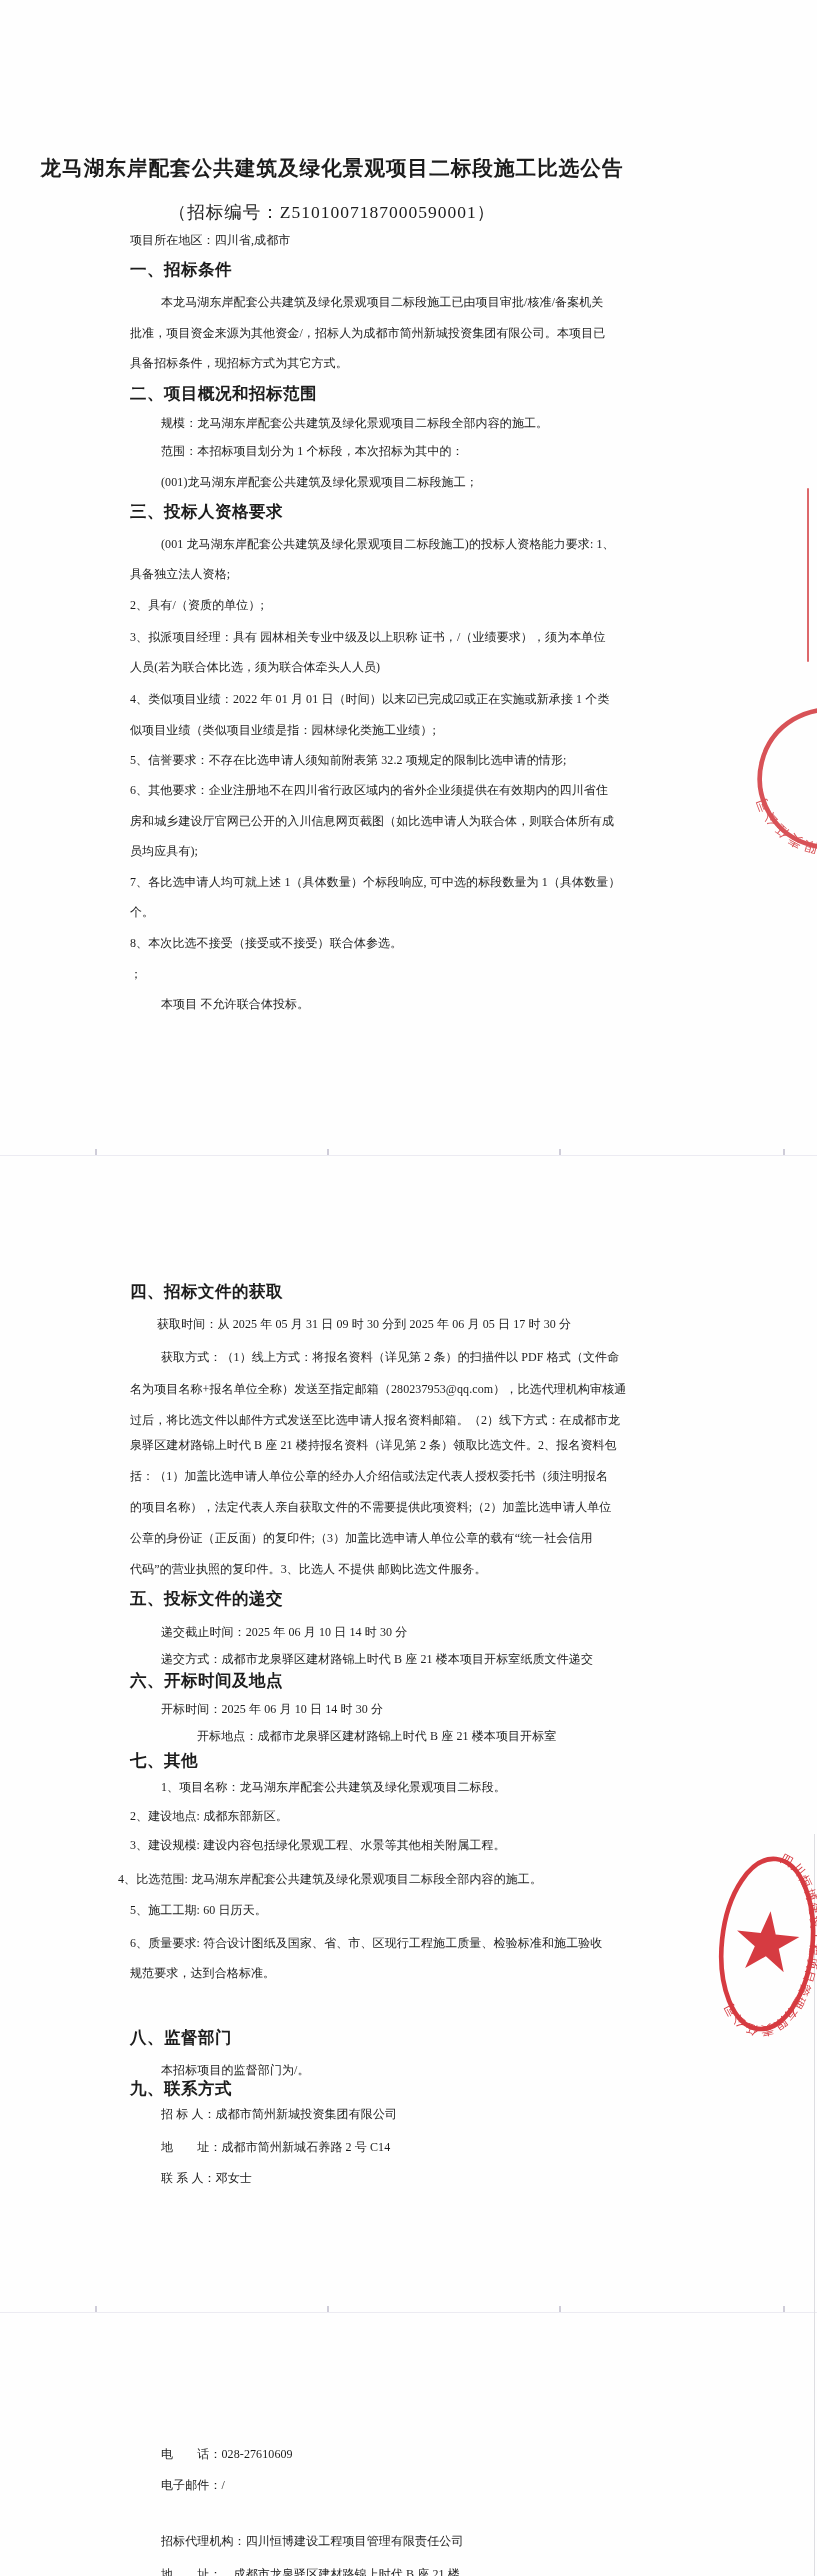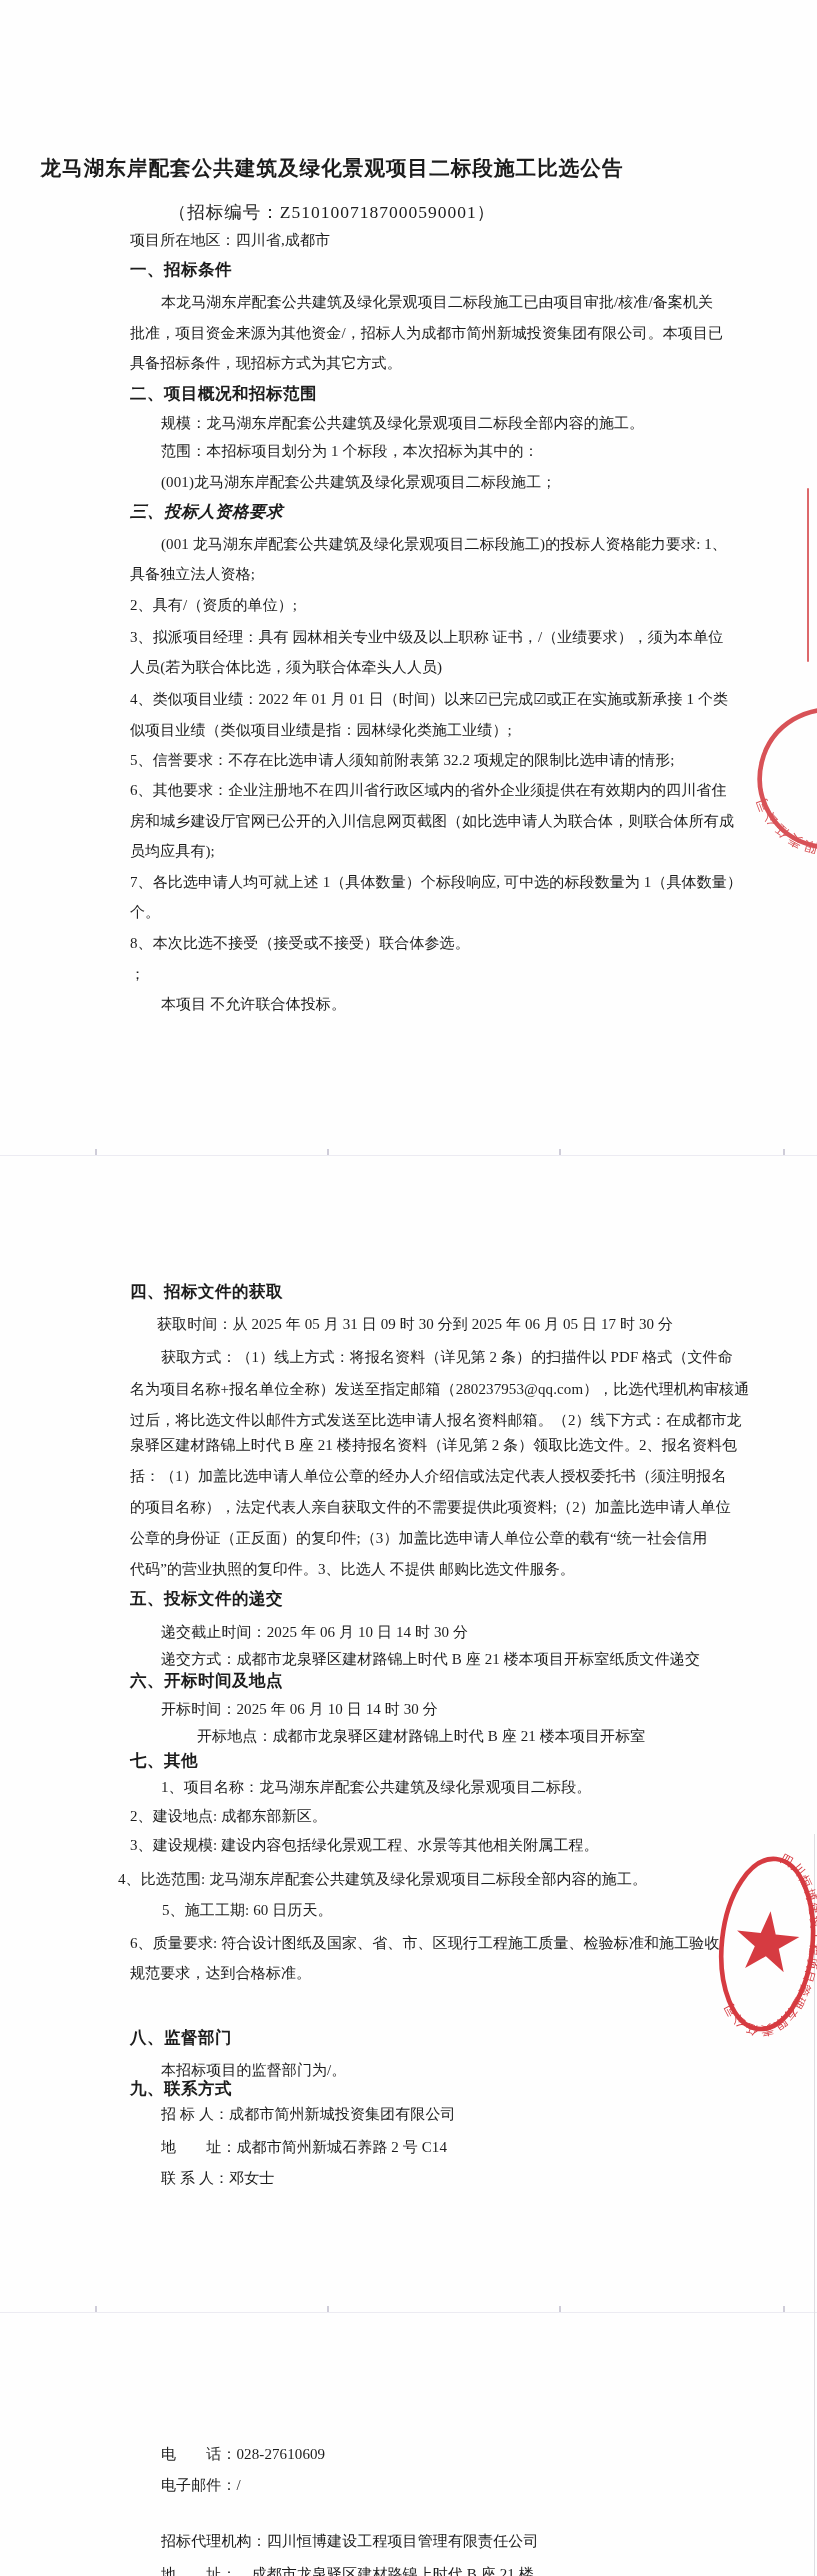--- a/index.html
+++ b/index.html
@@ -13,21 +13,21 @@
     color:#1c1c1c;
   }
   .doc-title{
     position:absolute;left:0;width:664px;text-align:center;
     font-weight:600;letter-spacing:1px;white-space:nowrap;
   }
   .doc-title.l1{top:154px;font-size:20.6px;}
   .doc-title.l2{top:200px;font-size:17.5px;font-weight:500;}
   .doc-line{
     position:absolute;white-space:nowrap;
-    font-size:15px;line-height:18.5px;letter-spacing:0.1px;
+    font-size:12px;line-height:18.5px;letter-spacing:0.1px;
   }
   .doc-line.heading{font-size:16.5px;font-weight:700;letter-spacing:0.5px;}
   .doc-line.indent{}
   .page-split{
     position:absolute;left:0;width:818px;height:1px;background:#ecebf2;
   }
   .page-split .tick{
     position:absolute;top:-5.7px;width:1.5px;height:5.7px;background:#cfcdd9;
   }
   .scan-edge-line{
@@ -52,21 +52,21 @@
   <div id="doc-lines">
       <div class="doc-line body" style="top: 231px; left: 130px;">项目所在地区：四川省,成都市</div>
       <div class="doc-line heading" style="top: 261px; left: 130px;">一、招标条件</div>
       <div class="doc-line indent" style="top: 293px; left: 161px;">本龙马湖东岸配套公共建筑及绿化景观项目二标段施工已由项目审批/核准/备案机关</div>
       <div class="doc-line body" style="top: 324px; left: 130px;">批准，项目资金来源为其他资金/，招标人为成都市简州新城投资集团有限公司。本项目已</div>
       <div class="doc-line body" style="top: 354px; left: 130px;">具备招标条件，现招标方式为其它方式。</div>
       <div class="doc-line heading" style="top: 385px; left: 130px;">二、项目概况和招标范围</div>
       <div class="doc-line indent" style="top: 414px; left: 161px;">规模：龙马湖东岸配套公共建筑及绿化景观项目二标段全部内容的施工。</div>
       <div class="doc-line indent" style="top: 442px; left: 161px;">范围：本招标项目划分为 1 个标段，本次招标为其中的：</div>
       <div class="doc-line indent" style="top: 473px; left: 161px;">(001)龙马湖东岸配套公共建筑及绿化景观项目二标段施工；</div>
-      <div class="doc-line heading" style="top: 503px; left: 130px; font-style: italic;">三、投标人资格要求</div>
+      <div class="doc-line heading" style="top: 503px; left: 130px;">三、投标人资格要求</div>
       <div class="doc-line indent" style="top: 535px; left: 161px;">(001 龙马湖东岸配套公共建筑及绿化景观项目二标段施工)的投标人资格能力要求: 1、</div>
       <div class="doc-line body" style="top: 565px; left: 130px;">具备独立法人资格;</div>
       <div class="doc-line body" style="top: 596px; left: 130px; text-align: center;">2、具有/（资质的单位）;</div>
       <div class="doc-line body" style="top: 628px; left: 130px;">3、拟派项目经理：具有 园林相关专业中级及以上职称 证书，/（业绩要求），须为本单位</div>
       <div class="doc-line body" style="top: 658px; left: 130px;">人员(若为联合体比选，须为联合体牵头人人员)</div>
       <div class="doc-line body" style="top: 690px; left: 130px;">4、类似项目业绩：2022 年 01 月 01 日（时间）以来☑已完成☑或正在实施或新承接 1 个类</div>
       <div class="doc-line body" style="top: 721px; left: 130px;">似项目业绩（类似项目业绩是指：园林绿化类施工业绩）;</div>
       <div class="doc-line body" style="top: 751px; left: 130px;">5、信誉要求：不存在比选申请人须知前附表第 32.2 项规定的限制比选申请的情形;</div>
       <div class="doc-line body" style="top: 781px; left: 130px;">6、其他要求：企业注册地不在四川省行政区域内的省外企业须提供在有效期内的四川省住</div>
       <div class="doc-line body" style="top: 812px; left: 130px;">房和城乡建设厅官网已公开的入川信息网页截图（如比选申请人为联合体，则联合体所有成</div>
@@ -90,21 +90,21 @@
       <div class="doc-line indent" style="top: 1623px; left: 161px;">递交截止时间：2025 年 06 月 10 日 14 时 30 分</div>
       <div class="doc-line indent" style="top: 1650px; left: 161px;">递交方式：成都市龙泉驿区建材路锦上时代 B 座 21 楼本项目开标室纸质文件递交</div>
       <div class="doc-line heading" style="top: 1672px; left: 130px;">六、开标时间及地点</div>
       <div class="doc-line indent" style="top: 1700px; left: 161px;">开标时间：2025 年 06 月 10 日 14 时 30 分</div>
       <div class="doc-line indent" style="top: 1727px; left: 161px; margin-left: 36px;">开标地点：成都市龙泉驿区建材路锦上时代 B 座 21 楼本项目开标室</div>
       <div class="doc-line heading" style="top: 1752px; left: 130px;">七、其他</div>
       <div class="doc-line indent" style="top: 1778px; left: 161px;">1、项目名称：龙马湖东岸配套公共建筑及绿化景观项目二标段。</div>
       <div class="doc-line body" style="top: 1807px; left: 130px;">2、建设地点: 成都东部新区。</div>
       <div class="doc-line body" style="top: 1836px; left: 130px;">3、建设规模: 建设内容包括绿化景观工程、水景等其他相关附属工程。</div>
       <div class="doc-line body" style="top: 1870px; left: 118px;">4、比选范围: 龙马湖东岸配套公共建筑及绿化景观项目二标段全部内容的施工。</div>
-      <div class="doc-line body" style="top: 1901px; left: 130px; margin-left: 32px;">5、施工工期: 60 日历天。</div>
+      <div class="doc-line body" style="top: 1901px; left: 130px;">5、施工工期: 60 日历天。</div>
       <div class="doc-line body" style="top: 1934px; left: 130px;">6、质量要求: 符合设计图纸及国家、省、市、区现行工程施工质量、检验标准和施工验收</div>
       <div class="doc-line body" style="top: 1964px; left: 130px;">规范要求，达到合格标准。</div>
       <div class="doc-line heading" style="top: 2029px; left: 130px;">八、监督部门</div>
       <div class="doc-line indent" style="top: 2061px; left: 161px;">本招标项目的监督部门为/。</div>
       <div class="doc-line heading" style="top: 2080px; left: 130px;">九、联系方式</div>
       <div class="doc-line indent" style="top: 2105px; left: 161px; font-family: Liberation Serif, serif;">招 标 人：成都市简州新城投资集团有限公司</div>
       <div class="doc-line indent" style="top: 2138px; left: 161px;">地　　址：成都市简州新城石养路 2 号 C14</div>
       <div class="doc-line indent" style="top: 2169px; left: 161px;">联 系 人：邓女士</div>
       <div class="doc-line indent" style="top: 2445px; left: 161px;">电　　话：028-27610609</div>
       <div class="doc-line indent" style="top: 2476px; left: 161px;">电子邮件：/</div>

